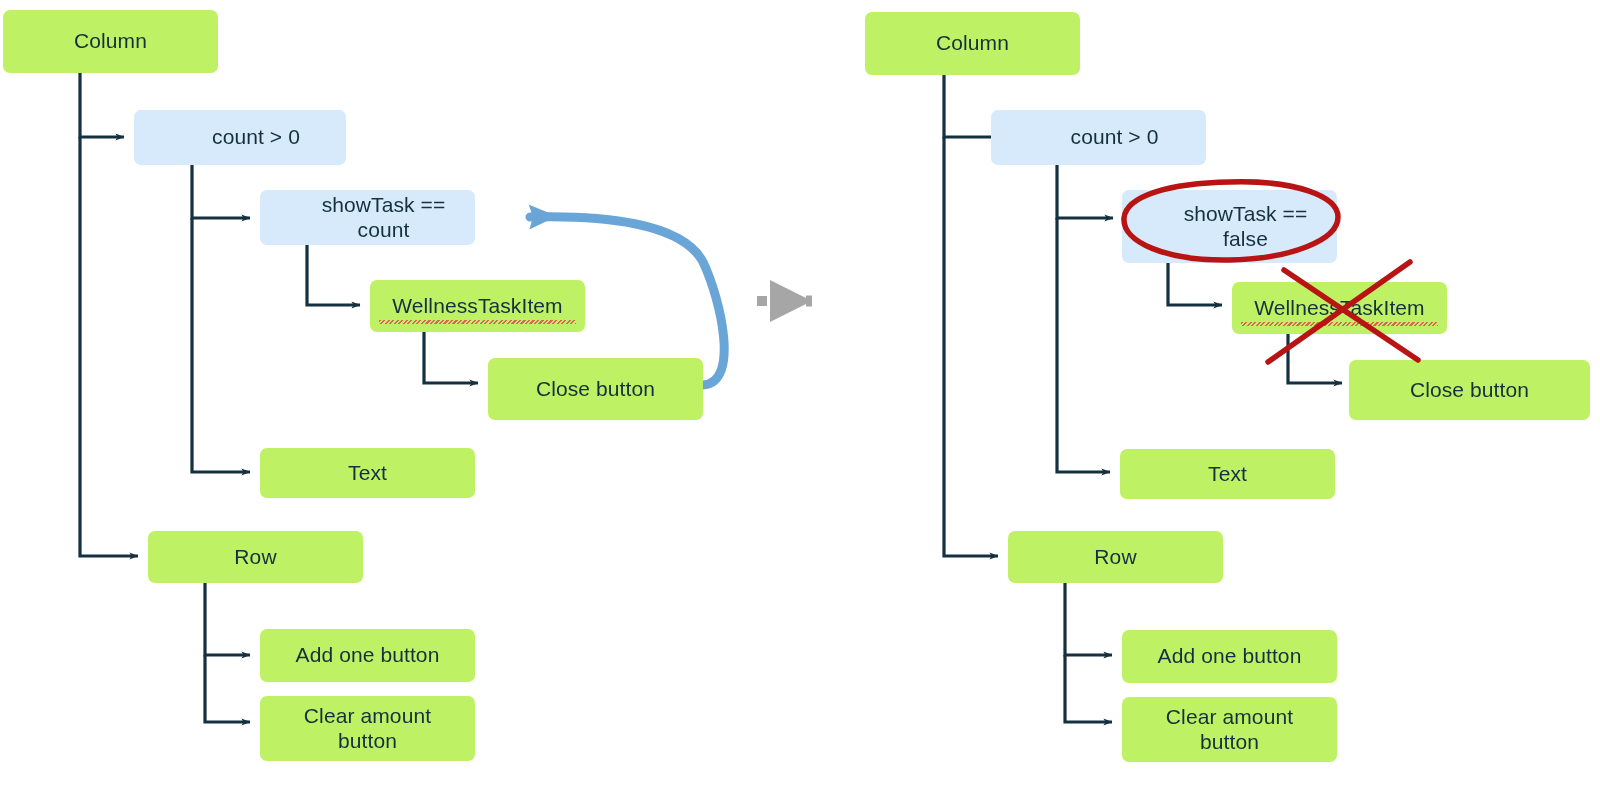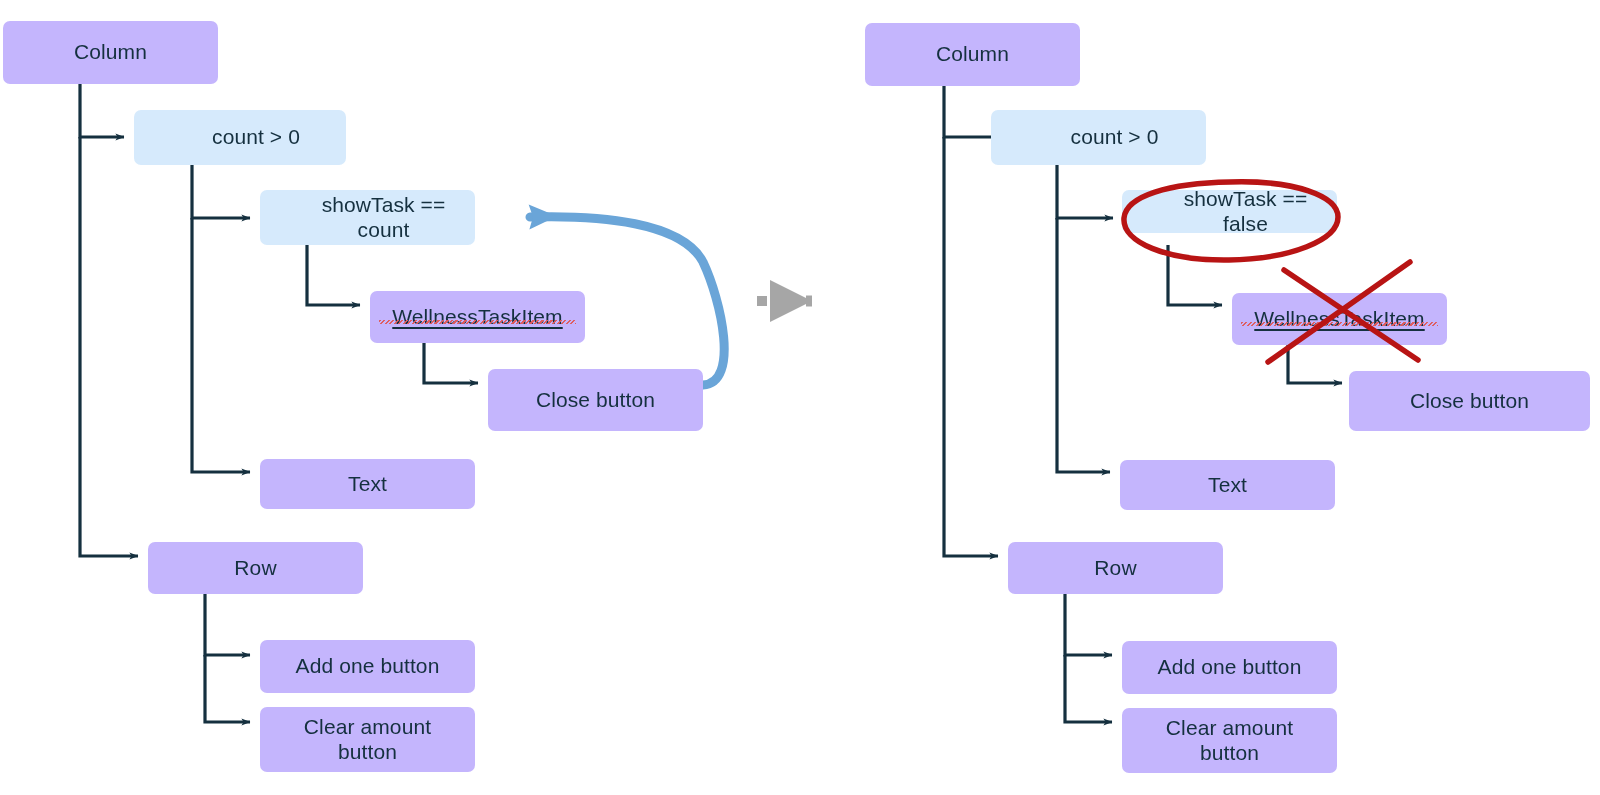--- a/index.html
+++ b/index.html
@@ -25,25 +25,24 @@
     align-items: center;
     justify-content: center;
     text-align: center;
     color: #15303f;
     font-size: 21px;
     line-height: 1.18;
     letter-spacing: 0.1px;
     padding: 2px 6px;
     font-family: "Liberation Sans", sans-serif;
   }
-  .node.green  { background: #c4b5fd; margin-top: 11px; }
+  .node.green  { background: #bef264; }
   .node.blue   { background: #d6eafc; padding-left: 38px; }
   .node .label { pointer-events: none; }
   .node.underlined .label {
-    text-decoration: underline;
     text-underline-offset: 3px;
   }
   .squiggle {
     position: absolute;
     height: 4px;
     background-image:
       repeating-linear-gradient(135deg,
         #e05a5a 0px, #e05a5a 1.6px,
         rgba(255,255,255,0) 1.6px, rgba(255,255,255,0) 3.2px);
     opacity: 0.95;
@@ -163,21 +162,21 @@
   </div>
 
   <div class="node green" style="left:865px; top:12px; width:215px; height:63px;">
     <span class="label">Column</span>
   </div>
 
   <div class="node blue" style="left:991px; top:110px; width:215px; height:55px;">
     <span class="label">count &gt; 0</span>
   </div>
 
-  <div class="node blue" style="left:1122px; top:190px; width:215px; height:43px;">
+  <div class="node blue" style="left:1122px; top:190px; width:215px; height:73px;">
     <span class="label">showTask == false</span>
   </div>
 
   <div class="node green underlined" style="left:1232px; top:282px; width:215px; height:52px;">
     <span class="label">WellnessTaskItem</span>
   </div>
   <div class="squiggle" style="left:1241px; top:322px; width:197px;"></div>
 
   <div class="node green" style="left:1349px; top:360px; width:241px; height:60px;">
     <span class="label">Close button</span>

